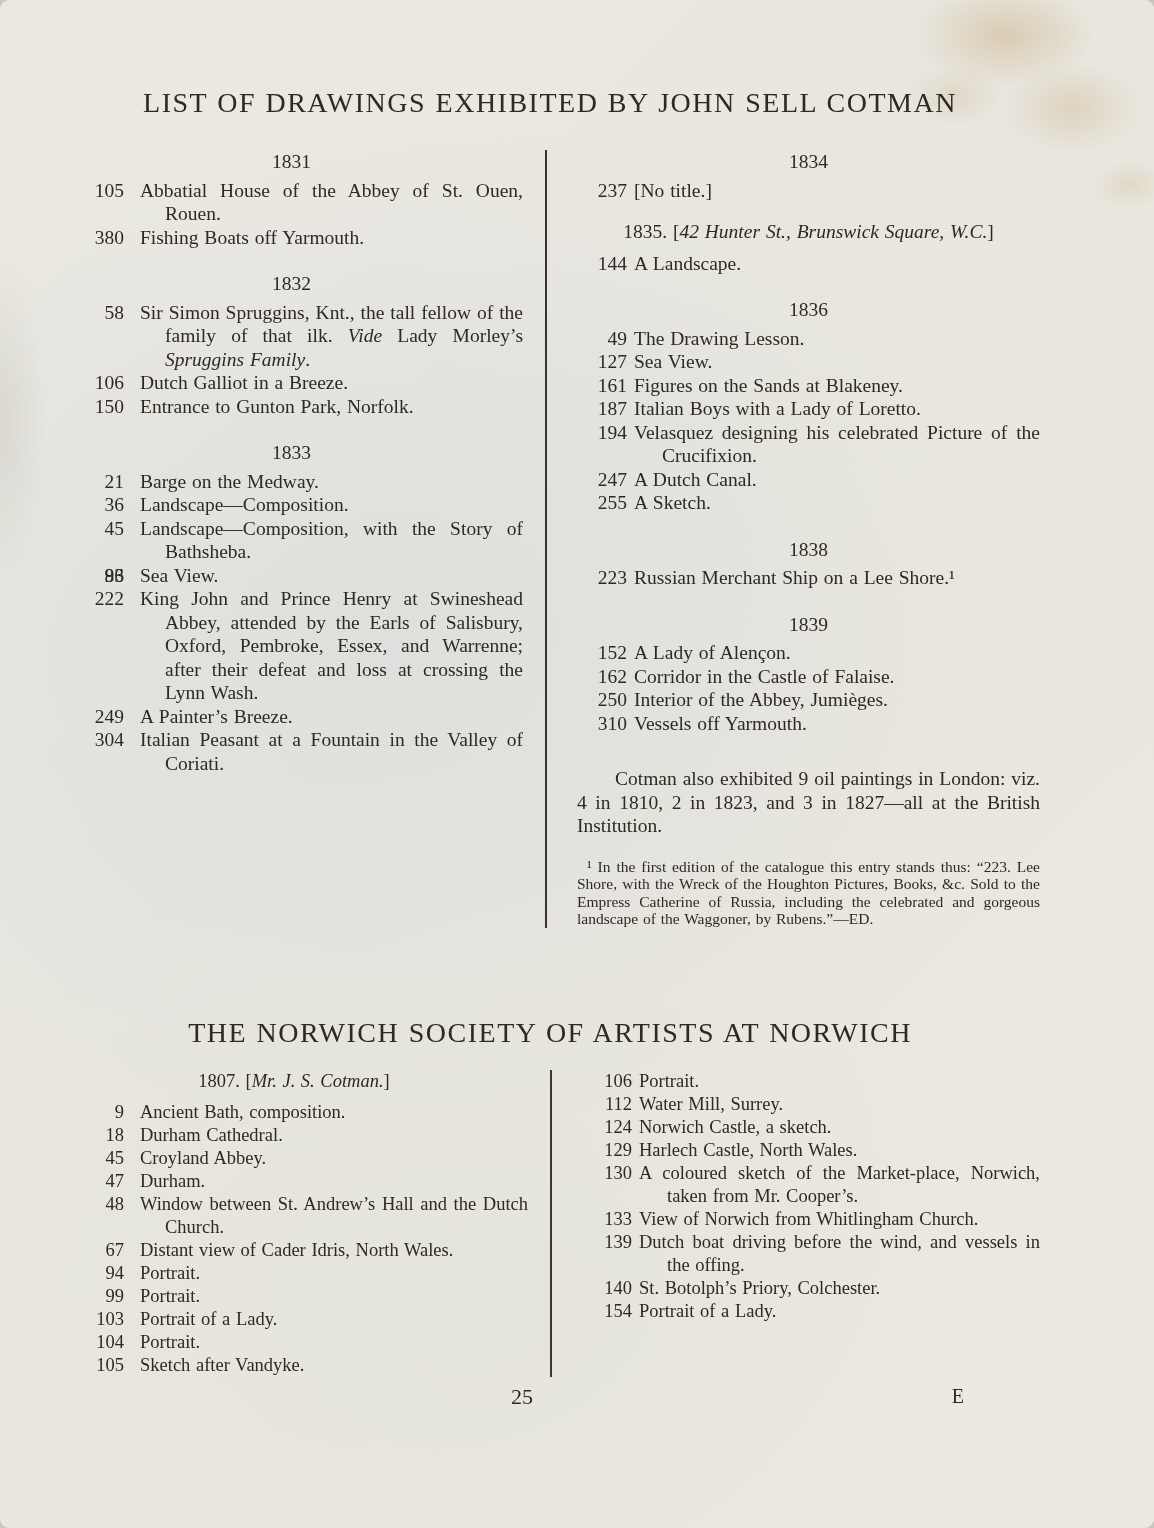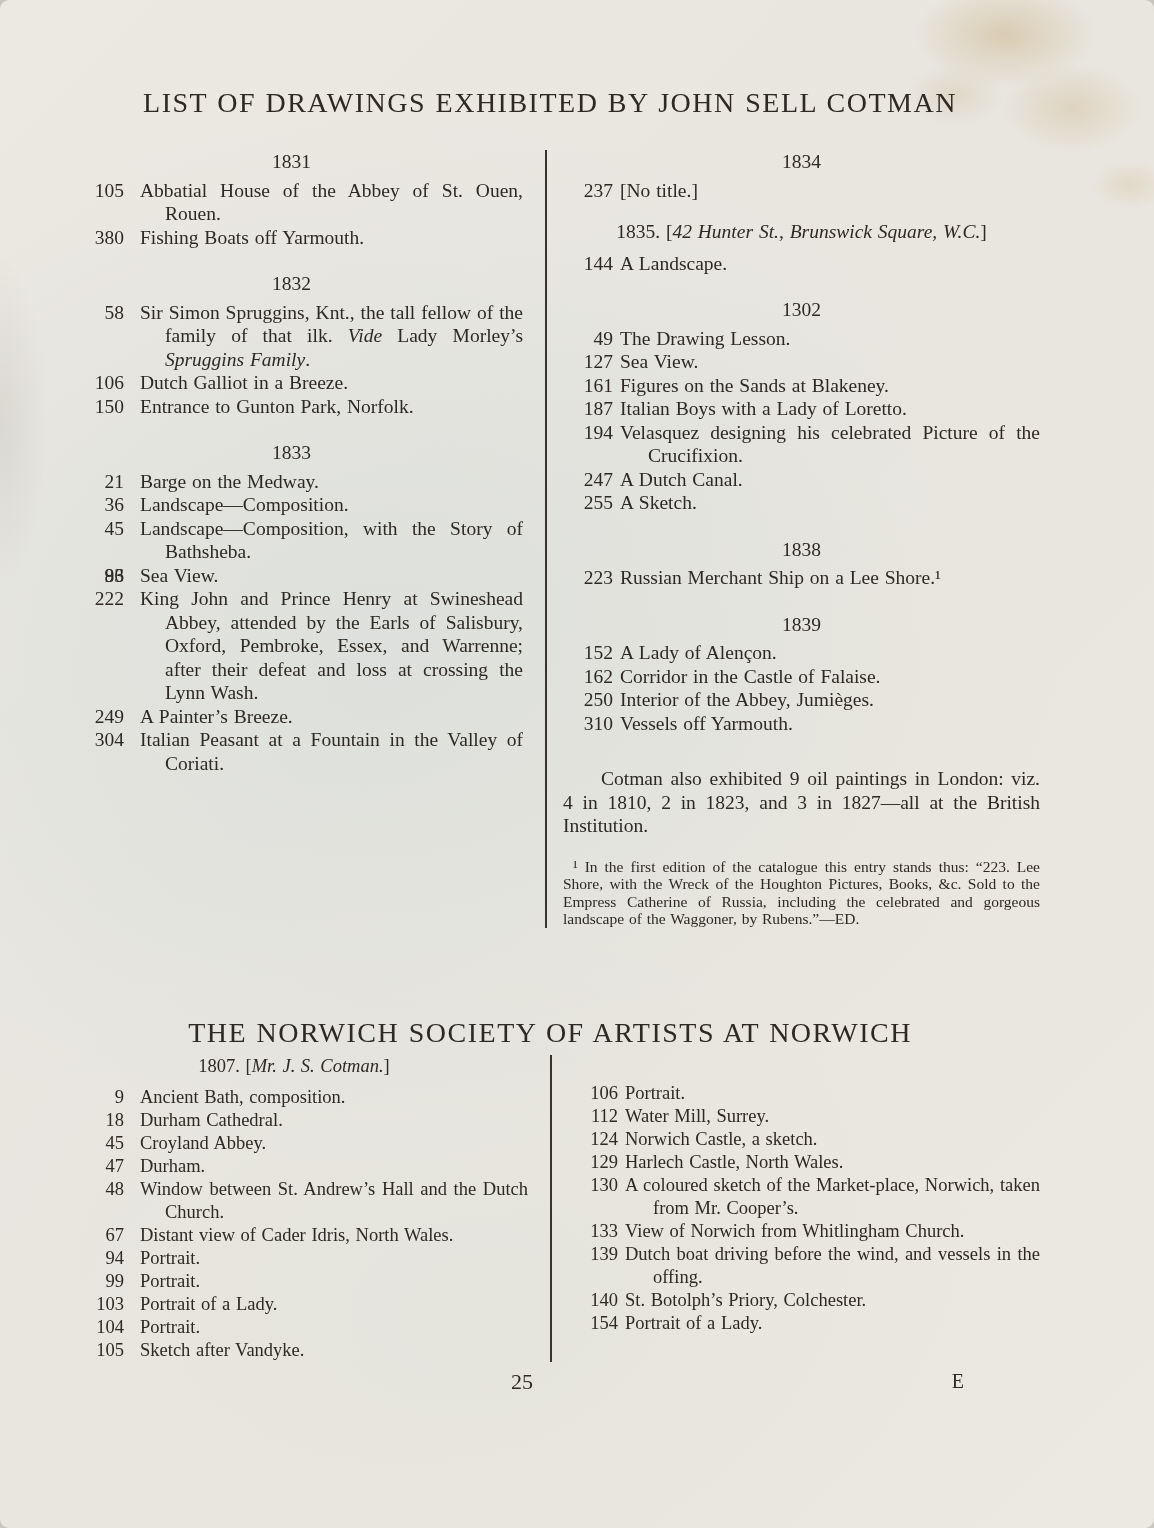--- a/index.html
+++ b/index.html
@@ -28,24 +28,24 @@
   }
   .main-title{
     text-align:center;
     font-size:28px;
     line-height:34px;
     letter-spacing:1.5px;
     white-space:nowrap;
   }
   .cols{display:flex;align-items:stretch;}
   .cols1{margin-top:30px;justify-content:space-between;}
-  .cols2{margin-top:5px;align-items:center;}
+  .cols2{margin-top:20px;}
   .col-l{width:487px;box-sizing:border-box;border-right:2px solid #3a342c;padding-right:22px;}
   .cols2 .col-l{width:492px;}
-  .col-r{flex:1;padding-left:16px;}
+  .col-r{flex:1;padding-left:30px;}
   .year{text-align:center;margin:23px 0 5px;}
   .year:first-child{margin-top:0;}
   .yearline{text-align:center;margin:18px 0 8px;}
   .yearline:first-child{margin-top:0;}
   .entry{position:relative;padding-left:105px;text-indent:-25px;text-align:justify;hyphens:manual;}
   .col-r .entry{padding-left:85px;text-indent:-28px;}
   .num{position:absolute;left:12px;top:0;width:52px;text-align:right;text-indent:0;}
   .col-r .num{width:38px;}
   .para{margin-top:32px;text-align:justify;text-indent:38px;}
   .footnote{margin-top:20px;font-size:15.5px;line-height:17.5px;text-align:justify;text-indent:10px;}
@@ -80,21 +80,21 @@
         <div class="entry"><span class="num">96</span><span>Sea View.</span></div>
         <div class="entry"><span class="num">222</span><span>King John and Prince Henry at Swines­head Abbey, attended by the Earls of Salisbury, Oxford, Pembroke, Essex, and Warrenne; after their defeat and loss at crossing the Lynn Wash.</span></div>
         <div class="entry"><span class="num">249</span><span>A Painter’s Breeze.</span></div>
         <div class="entry"><span class="num">304</span><span>Italian Peasant at a Fountain in the Valley of Coriati.</span></div>
       </div>
     <div class="col-r">
         <div class="year">1834</div>
         <div class="entry"><span class="num">237</span><span>[No title.]</span></div>
         <div class="yearline">1835.  [<i>42 Hunter St., Brunswick Square, W.C.</i>]</div>
         <div class="entry"><span class="num">144</span><span>A Landscape.</span></div>
-        <div class="year">1302</div>
+        <div class="year">1836</div>
         <div class="entry"><span class="num">49</span><span>The Drawing Lesson.</span></div>
         <div class="entry"><span class="num">127</span><span>Sea View.</span></div>
         <div class="entry"><span class="num">161</span><span>Figures on the Sands at Blakeney.</span></div>
         <div class="entry"><span class="num">187</span><span>Italian Boys with a Lady of Loretto.</span></div>
         <div class="entry"><span class="num">194</span><span>Velasquez designing his celebrated Picture of the Crucifixion.</span></div>
         <div class="entry"><span class="num">247</span><span>A Dutch Canal.</span></div>
         <div class="entry"><span class="num">255</span><span>A Sketch.</span></div>
         <div class="year">1838</div>
         <div class="entry"><span class="num">223</span><span>Russian Merchant Ship on a Lee Shore.¹</span></div>
         <div class="year">1839</div>

